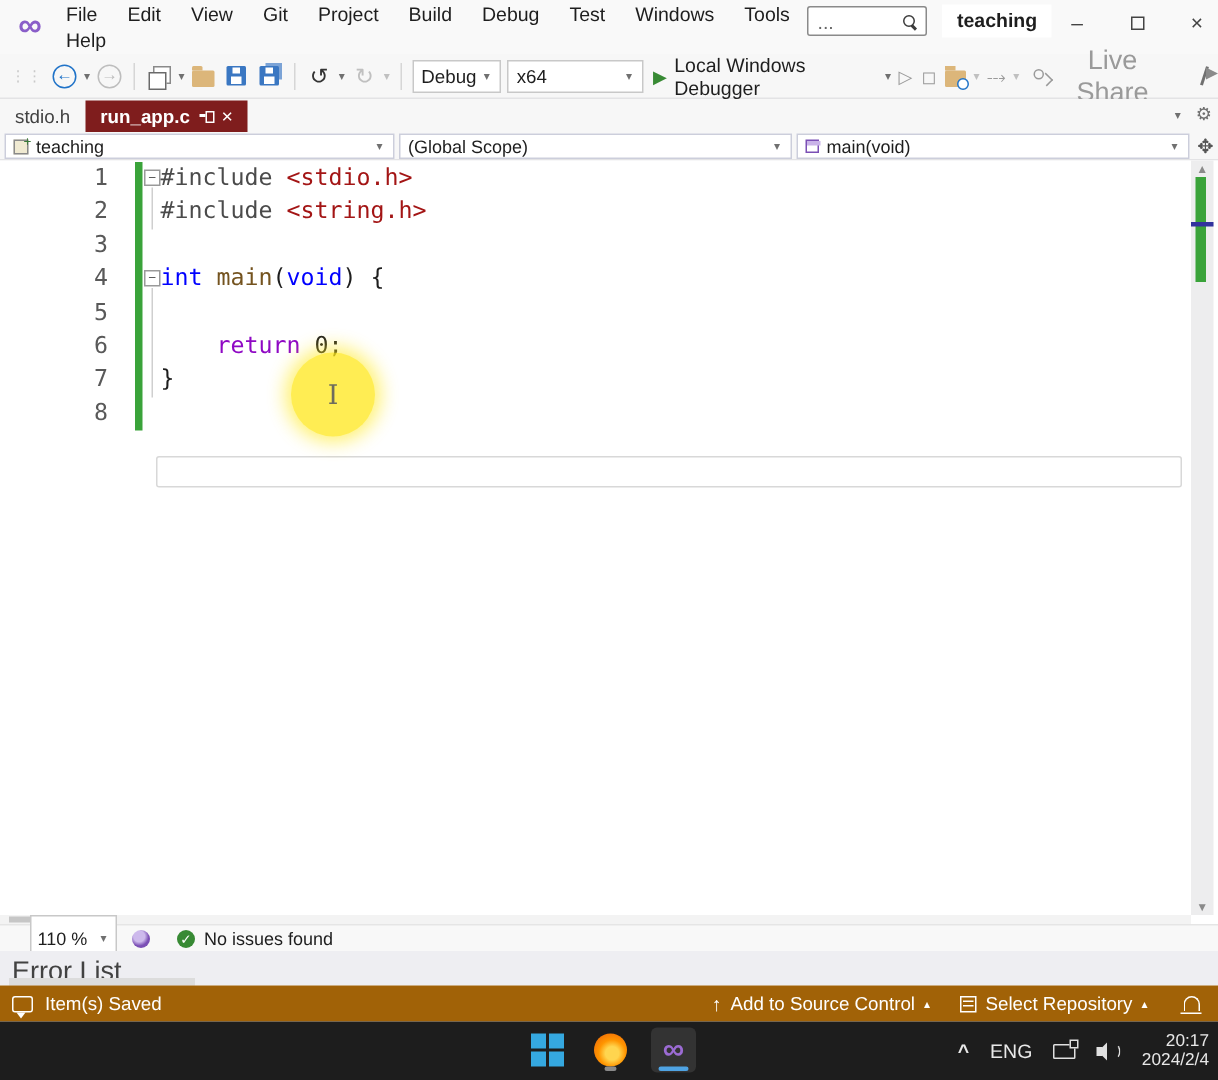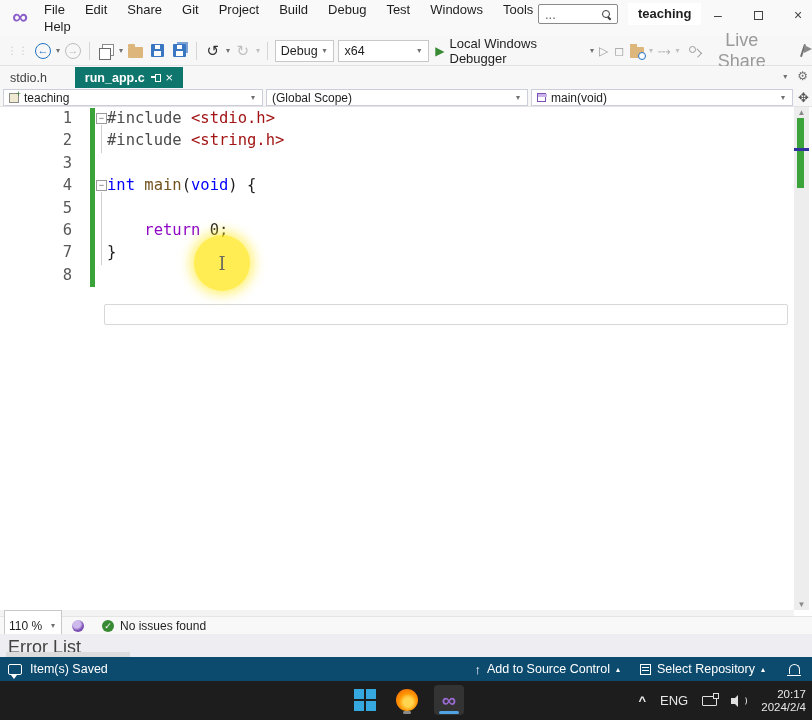--- a/index.html
+++ b/index.html
@@ -53,21 +53,21 @@
   .ls-ic { position:relative; width:12px; height:12px; }
   .ls-ic::before { content:""; position:absolute; left:1px; top:1px; width:5px; height:5px; border:1.4px solid #9a9a9a; border-radius:50%; }
   .ls-ic::after { content:""; position:absolute; left:6px; top:5px; width:6px; height:5px; border-top:1.4px solid #9a9a9a; border-right:1.4px solid #9a9a9a; transform:rotate(45deg); }
   .icon-flag { position:relative; width:12px; height:13px; margin-left:14px; }
   .icon-flag::before { content:""; position:absolute; left:1px; top:0; width:1.5px; height:13px; background:#707070; transform:rotate(18deg); }
   .icon-flag::after { content:""; position:absolute; left:3px; top:1px; width:0; height:0; border-top:4px solid transparent; border-bottom:4px solid transparent; border-left:8px solid #8a8a8a; }
 
   
   .tabstrip { left:0; top:66px; width:812px; height:22px; background:#f7f7f7; display:flex; align-items:flex-end; }
   .tab { height:21px; padding:0 10px; display:flex; align-items:center; gap:6px; font-size:12.5px; color:#424242; }
-  .tab.active { background:#0f766e; color:#fff; font-weight:bold;margin-left:18px; }
+  .tab.active { background:#7f1d1d; color:#fff; font-weight:bold; }
   .tab-pin { position:relative; width:9px; height:9px; }
   .tab-pin::before { content:""; position:absolute; left:0; top:3px; width:4px; height:1.5px; background:#fff; }
   .tab-pin::after { content:""; position:absolute; left:4px; top:1px; width:4px; height:6px; border:1.3px solid #fff; }
   .tab-close { font-weight:normal; font-size:13px; }
   .tabstrip-right { position:absolute; right:4px; top:3px; display:flex; gap:8px; color:#707070; align-items:center; }
 
   
   .navbar { left:0; top:88px; width:812px; height:19px; background:#f7f7f7; border-bottom:1px solid #e3e3e5; }
   .nav-combo { position:absolute; top:1px; height:17px; background:#fff; border:1px solid #cccedb; display:flex; align-items:center; padding:0 5px; gap:5px; font-size:12px; color:#1e1e1e; }
   .nav-combo .caret { margin-left:auto; }
@@ -95,32 +95,32 @@
   .vscroll { position:absolute; left:794px; top:0; width:15px; height:503px; background:#ededee; }
   .vs-up { position:absolute; left:0; top:1px; width:15px; text-align:center; color:#8a8a8a; font-size:8px; }
   .vs-down { position:absolute; left:0; bottom:1px; width:15px; text-align:center; color:#8a8a8a; font-size:8px; }
   .vs-green { position:absolute; left:3px; top:11px; width:7px; height:70px; background:#3aa33a; }
   .vs-caretmark { position:absolute; left:0; top:41px; width:15px; height:3px; background:#32329e; }
 
   
   .hscroll { left:0; top:610px; width:794px; height:6px; background:#f3f3f3; }
   .hthumb { position:absolute; left:6px; top:1px; width:56px; height:4px; background:#c6c6c6; }
   .ed-status { left:0; top:616px; width:812px; height:18px; background:#f8f8f8; border-top:1px solid #e5e5e5; display:flex; align-items:center; font-size:12px; }
-  .zoom-combo { width:58px; height:32px; background:#fff; border:1px solid #c8c8c8; display:flex; align-items:center; justify-content:space-between; padding:0 4px; margin-left:4px; }
+  .zoom-combo { width:58px; height:32px; background:#fff; border:1px solid #c8c8c8; display:flex; align-items:center; justify-content:space-between; padding:0 4px; margin-left:20px; }
   .health-ic { width:12px; height:12px; border-radius:50%; background:radial-gradient(circle at 40% 35%, #cdb9ec 0 35%, #7b4fb5 60%); margin-left:10px; }
   .check-ic { width:12px; height:12px; border-radius:50%; background:#388a34; color:#fff; font-size:9px; line-height:12px; text-align:center; margin:0 6px 0 18px; }
   .ed-status-right { margin-left:auto; display:flex; gap:22px; padding-right:16px; color:#1e1e1e; }
 
   
   .errorstrip { left:0; top:634px; width:812px; height:23px; background:#eeeef2; }
   .errorstrip .label { position:absolute; left:8px; top:3px; color:#424242; font-size:18px; }
   .errorstrip .handle { position:absolute; left:6px; bottom:0; width:124px; height:5px; background:#dcdcdc; }
 
   
-  .statusbar { left:0; top:657px; width:812px; height:24px; background:#0c4a6e; color:#fff; display:flex; align-items:center; font-size:12.5px; }
+  .statusbar { left:0; top:657px; width:812px; height:24px; background:#a16207; color:#fff; display:flex; align-items:center; font-size:12.5px; }
   .bubble-ic { position:relative; width:14px; height:11px; border:1.5px solid #fff; border-radius:2px; margin:0 8px 0 8px; }
   .bubble-ic::after { content:""; position:absolute; left:2px; bottom:-5px; width:0; height:0; border-left:3px solid transparent; border-right:3px solid transparent; border-top:4px solid #fff; }
   .sb-right { margin-left:auto; display:flex; align-items:center; gap:8px; padding-right:12px; }
   .sb-item { display:flex; align-items:center; gap:6px; padding:0 6px; }
   .up-arrow { font-size:13px; }
   .up-caret { font-size:8px; }
   .repo-ic { position:relative; width:11px; height:11px; border:1.4px solid #fff; }
   .repo-ic::after { content:""; position:absolute; left:1px; top:2px; width:7px; height:1.4px; background:#fff; box-shadow:0 3px 0 #fff; }
   .bell-ic { position:relative; width:11px; height:10px; border:1.5px solid #fff; border-bottom:none; border-radius:6px 6px 0 0; margin-left:10px; }
   .bell-ic::after { content:""; position:absolute; left:-3px; bottom:-2px; width:14px; height:1.5px; background:#fff; }
@@ -148,21 +148,21 @@
   .clock { text-align:right; font-size:11.5px; line-height:13px; }
 </style>
 </head>
 <body>
 
 <div class="abs titlebar">
   <div class="abs vs-logo">∞</div>
   <div class="abs menu-row1" id="menu-row1">
       <span class="menu-item">File</span>
       <span class="menu-item">Edit</span>
-      <span class="menu-item">Share</span>
+      <span class="menu-item">View</span>
       <span class="menu-item">Git</span>
       <span class="menu-item">Project</span>
       <span class="menu-item">Build</span>
       <span class="menu-item">Debug</span>
       <span class="menu-item">Test</span>
       <span class="menu-item">Windows</span>
       <span class="menu-item">Tools</span>
       <span class="menu-item">Extensions</span>
       <span class="menu-item">Window</span>
     </div>

